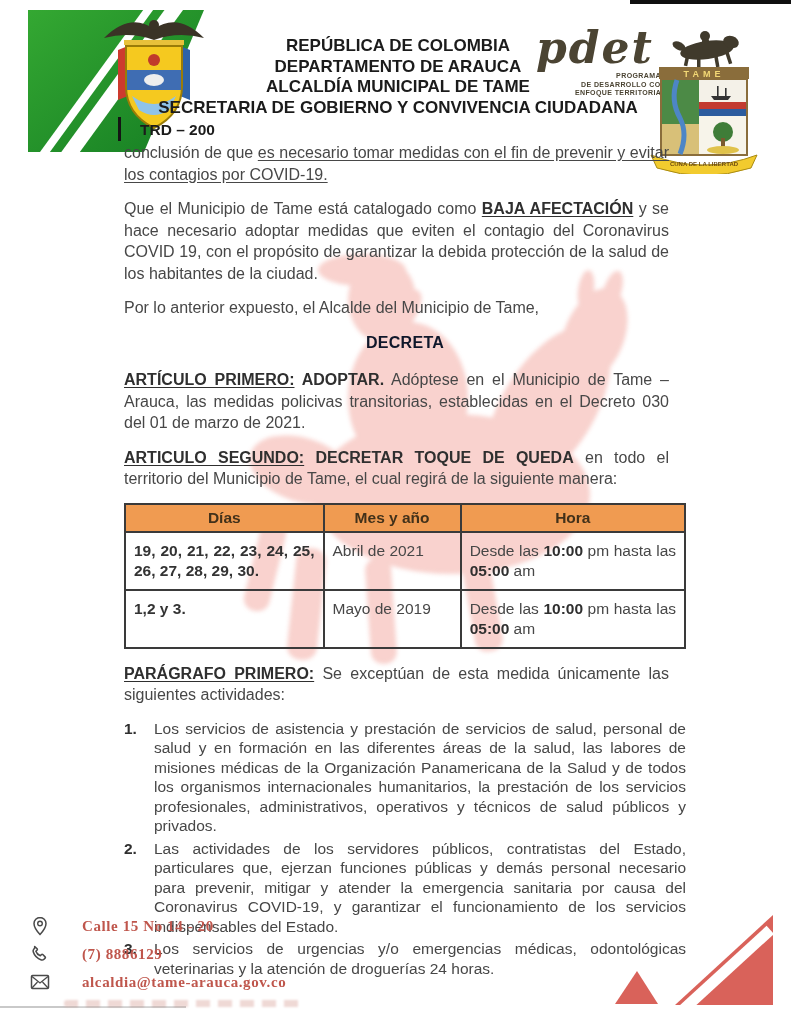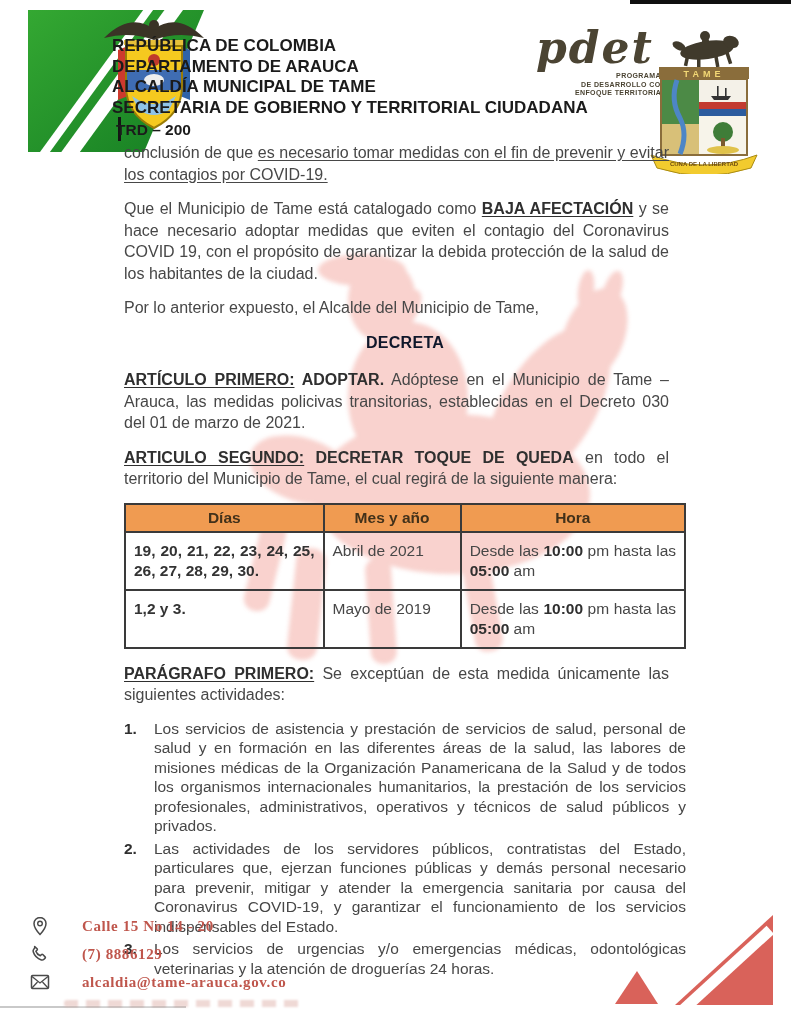--- a/index.html
+++ b/index.html
@@ -13,23 +13,23 @@
   .crest-right{position:absolute;left:645px;top:14px;z-index:1;}
   .pdet{position:absolute;left:536px;top:26px;width:130px;z-index:1;color:#4b4433;}
   .pdet-word{font-family:"DejaVu Serif",serif;font-style:italic;font-weight:bold;
     font-size:44px;line-height:44px;letter-spacing:2px;}
   .pdet-caption{text-align:right;font-size:7px;line-height:8.5px;font-weight:bold;
     letter-spacing:.4px;margin-top:2px;}
   .topline{position:absolute;left:630px;top:0;width:161px;height:4px;background:#101010;z-index:3;}
   .bottomline{position:absolute;left:0;top:1006px;width:186px;height:2px;background:#c9c9c9;z-index:1;}
   .triangles{position:absolute;left:600px;top:900px;z-index:1;}
   
-  .header-block{position:absolute;left:112px;top:36px;width:572px;text-align:left;
+  .header-block{position:absolute;left:112px;top:36px;width:572px;text-align:center;
     z-index:2;color:#1b1b1b;font-weight:bold;font-size:17px;line-height:20.5px;}
-  .trd{position:absolute;left:116px;top:121px;font-weight:bold;font-size:15.5px;
+  .trd{position:absolute;left:140px;top:121px;font-weight:bold;font-size:15.5px;
     color:#1b1b1b;z-index:2;}
   .trd-bar{position:absolute;left:118px;top:117px;width:3px;height:24px;background:#141414;z-index:2;}
   
   .content{position:absolute;left:124px;top:142px;width:562px;z-index:2;
     color:#474747;font-size:16px;line-height:21.5px;text-align:justify;}
   .para{margin:0 17px 13px 0;}
   .u{text-decoration:underline;text-underline-offset:2px;}
   .b{font-weight:bold;color:#2f2f2f;}
   .decreta{text-align:center;font-weight:bold;color:#0f172a;margin:3px 0 16px 0;letter-spacing:.3px;}
   
@@ -154,21 +154,21 @@
       <ellipse cx="78" cy="136" rx="16" ry="4" fill="#e0c24a"></ellipse>
     </g>
     <path d="M6 141 q53 20 106 0 l-6 13 q-47 15 -94 0 z" fill="#f2cb2e" stroke="#a98a12" stroke-width="1"></path>
     <text x="59" y="152" text-anchor="middle" font-size="6" font-weight="bold" fill="#6b4a12" font-family="Liberation Sans, sans-serif">CUNA DE LA LIBERTAD</text>
   </svg>
 
   <div class="header-block">
     <div>REPÚBLICA DE COLOMBIA</div>
     <div>DEPARTAMENTO DE ARAUCA</div>
     <div>ALCALDÍA MUNICIPAL DE TAME</div>
-    <div>SECRETARIA DE GOBIERNO Y TERRITORIAL CIUDADANA</div>
+    <div>SECRETARIA DE GOBIERNO Y CONVIVENCIA CIUDADANA</div>
   </div>
   <div class="trd-bar"></div>
   <div class="trd">TRD – 200</div>
 
   <div class="content">
 
     <p class="para"><span>conclusión de que </span><span class="u">es necesario tomar medidas con el fin de prevenir y evitar los contagios por COVID-19.</span></p>
 
     <p class="para"><span>Que el Municipio de Tame está catalogado como </span><span class="b u">BAJA AFECTACIÓN</span><span> y se hace necesario adoptar medidas que eviten el contagio del Coronavirus COVID 19,  con el propósito de garantizar la debida protección de la salud de los habitantes de la ciudad.</span></p>
 

